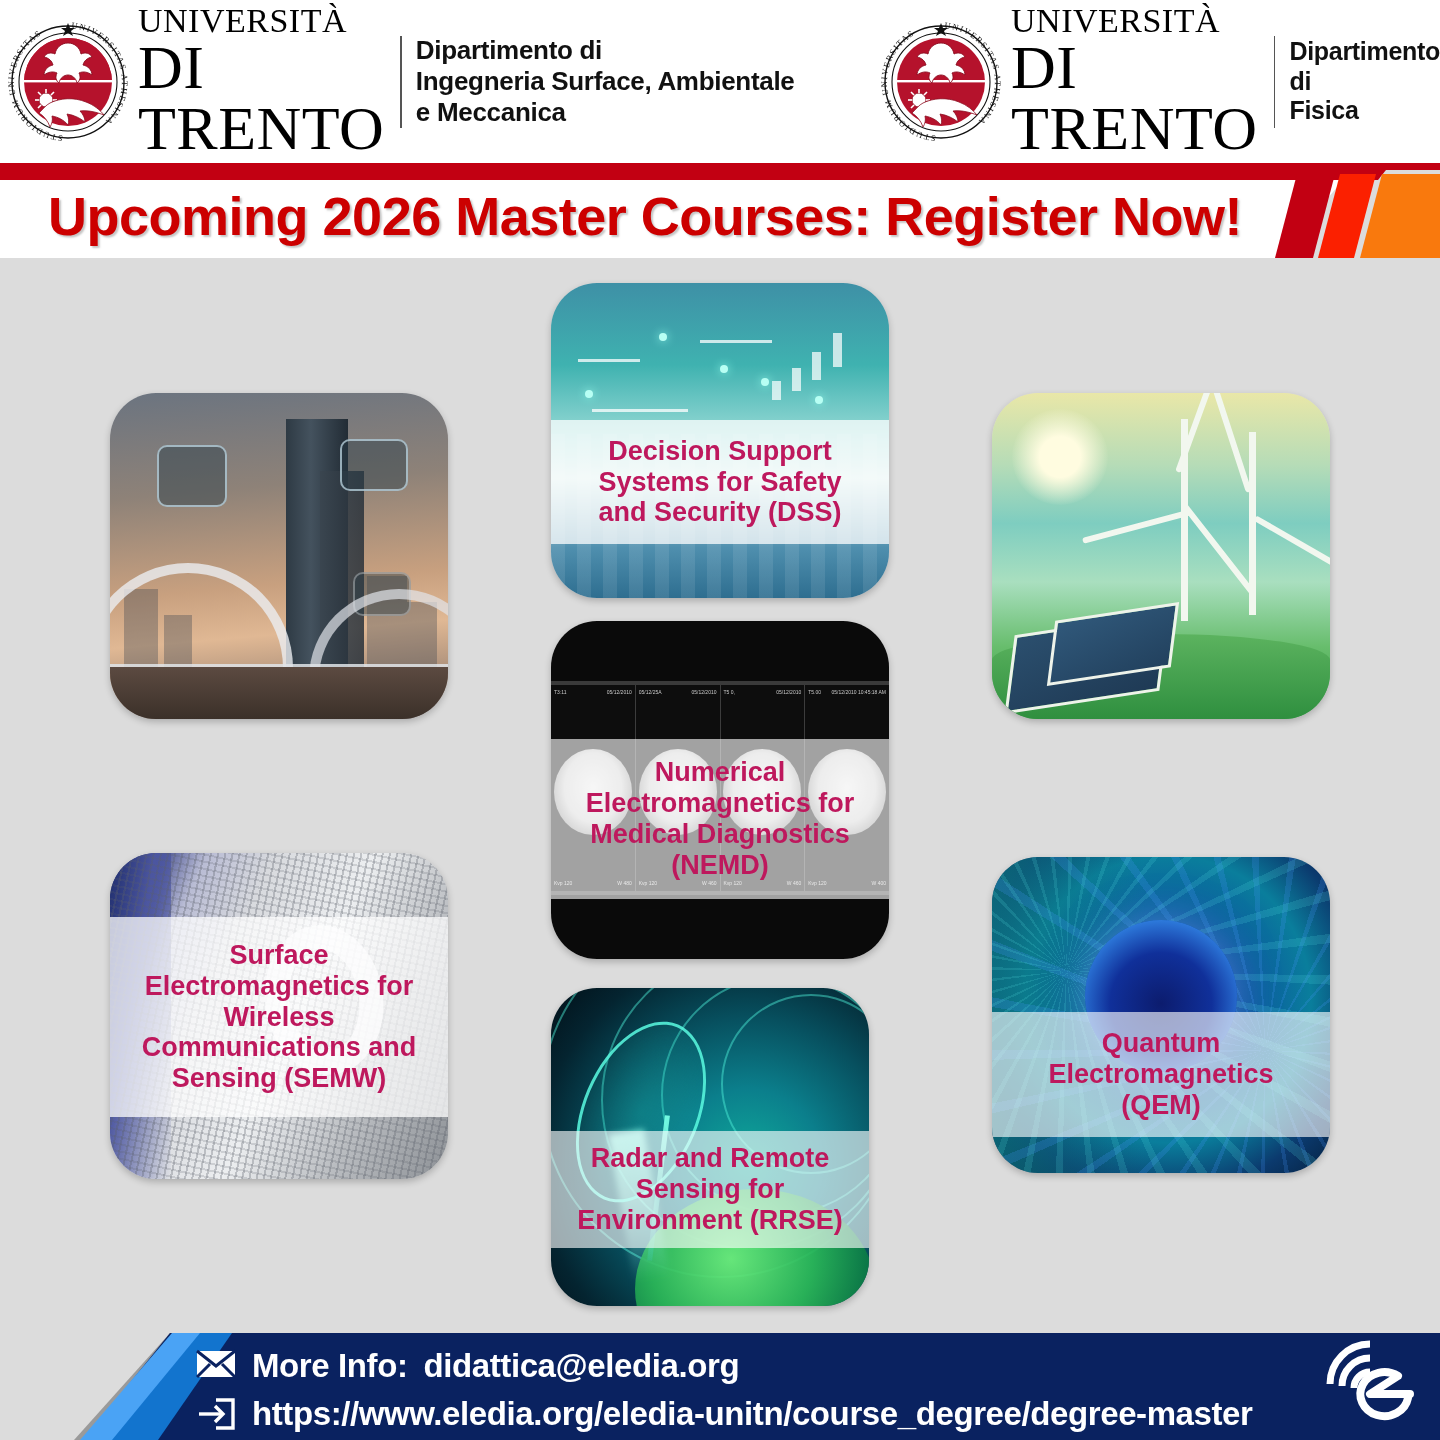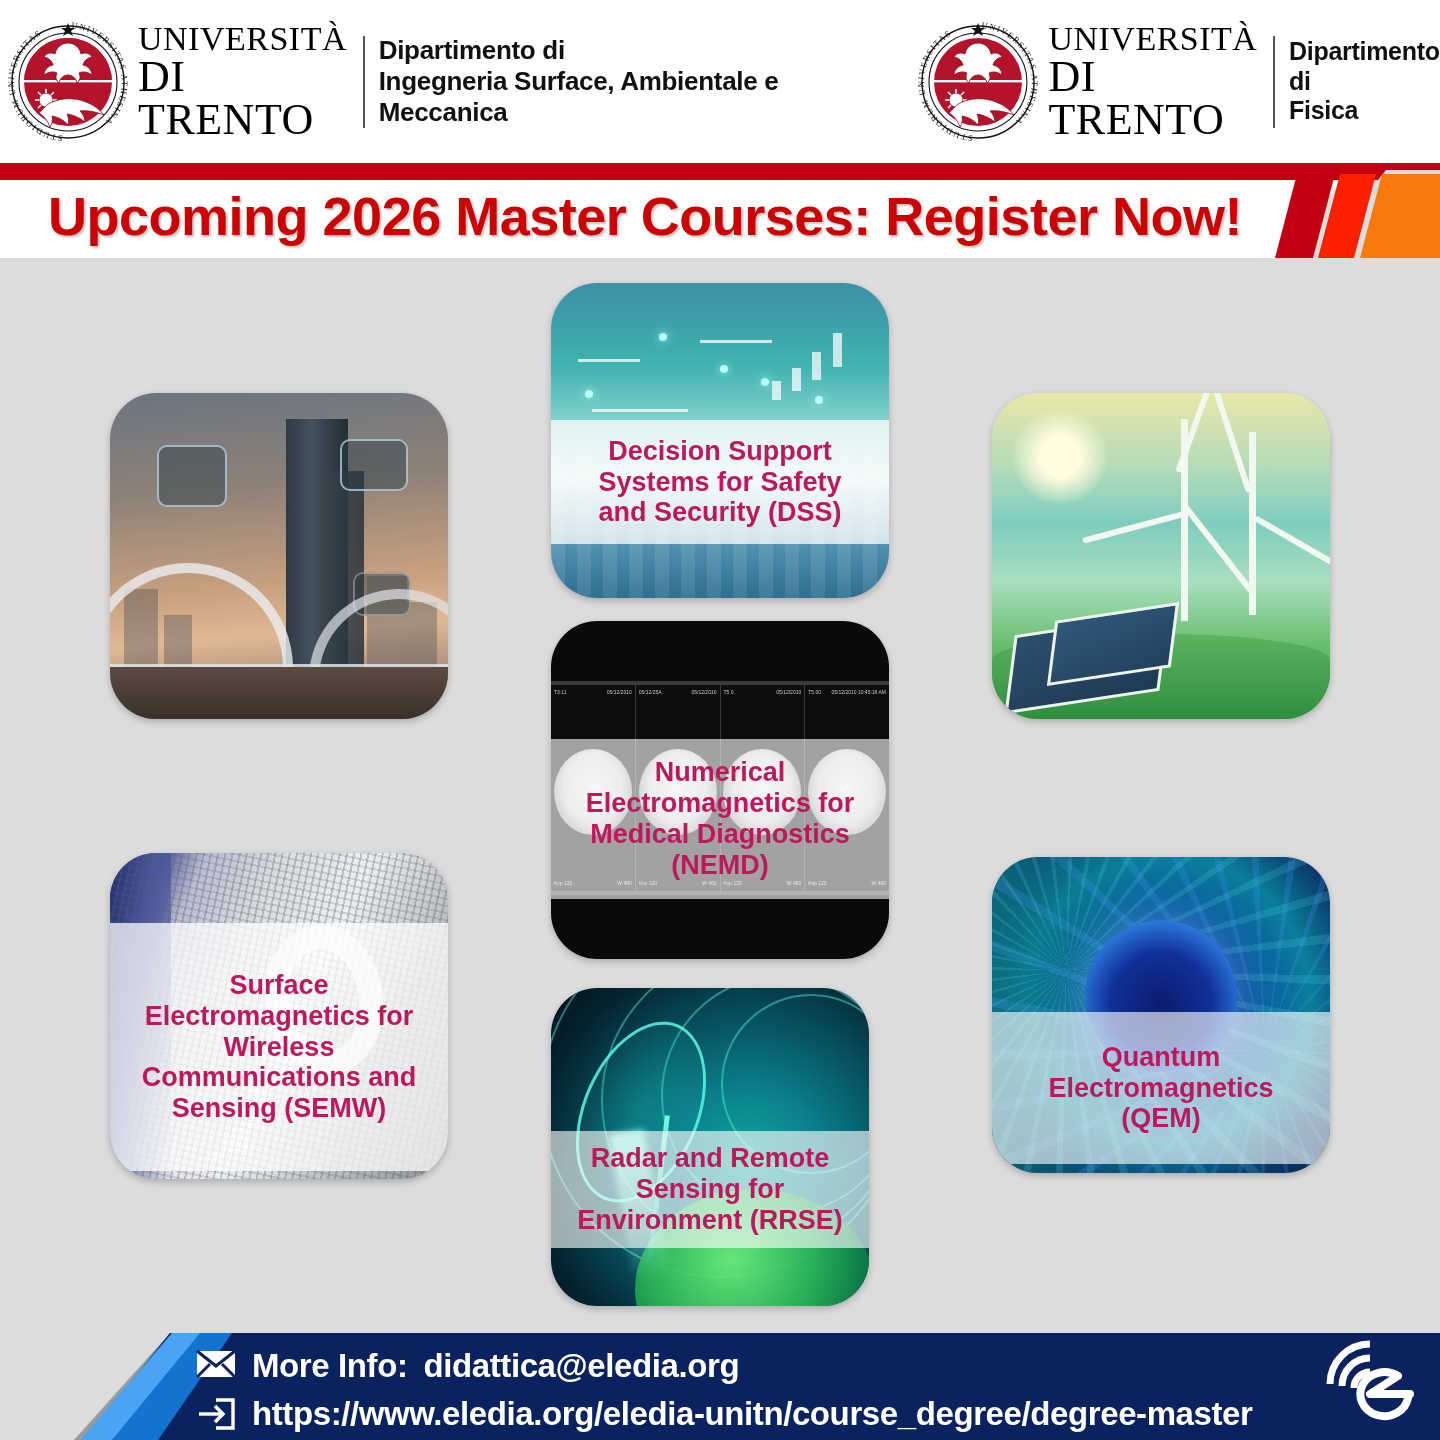--- a/index.html
+++ b/index.html
@@ -25,21 +25,21 @@
   .logo-block.second { margin-left: 82px; }
   .seal { position: relative; width: 120px; height: 130px; flex: 0 0 auto; }
   .seal svg { display: block; }
   .unitn-words { margin-left: 10px; }
   .unitn-words .l1, .unitn-words .l2 {
     font-family: "Liberation Serif", serif;
     font-weight: 400; color: #000; letter-spacing: 0.5px;
     line-height: 0.98;
   }
   .unitn-words .l1 { font-size: 34px; }
-  .unitn-words .l2 { font-size: 44px; }
+  .unitn-words .l2 { font-size: 62px; }
   .vrule { width: 2px; height: 92px; background: #555; margin: 0 14px 0 16px; align-self: center; }
   .dept {
     font-family: "Liberation Sans", sans-serif;
     font-weight: bold; font-size: 26px; color: #111;
     line-height: 1.18; letter-spacing: -0.3px;
   }
   .dept.narrow { font-size: 25px; }
 
   
   .title-banner {
@@ -101,23 +101,23 @@
   #card-rrse  { left: 551px; top: 988px;  width: 318px; height: 318px; }
 
   #card-mlshm .band { top: 115px; height: 168px; }
   #card-mlshm .label { font-size: 27px; }
   #card-dss .band   { top: 137px; height: 124px; }
   #card-dss .label  { font-size: 27px; }
   #card-enetc .band { top: 80px;  height: 200px; }
   #card-enetc .label{ font-size: 27px; }
   #card-nemd .band  { top: 118px; height: 160px; }
   #card-nemd .label { font-size: 27px; }
-  #card-semw .band  { top: 70px;  height: 248px; }
+  #card-semw .band  { top: 64px;  height: 200px; }
   #card-semw .label { font-size: 27px; }
-  #card-qem .band   { top: 155px; height: 152px; }
+  #card-qem .band   { top: 155px; height: 125px; }
   #card-qem .label  { font-size: 27px; }
   #card-rrse .band  { top: 143px; height: 117px; }
   #card-rrse .label { font-size: 27px; }
 
   
   .art-mlshm { background: linear-gradient(175deg,#6b7480 0%,#8e8278 30%,#c8a07f 58%,#e0b894 72%,#7a6a63 100%); }
   .art-mlshm .tower { position:absolute; left:52%; top:8%; width:62px; height:78%;
     background: linear-gradient(90deg,#2e3a44,#44525e 40%,#222c35); }
   .art-mlshm .tower2 { position:absolute; left:62%; top:24%; width:44px; height:62%;
     background: linear-gradient(90deg,#3a454f,#28313a); opacity:.85; }

